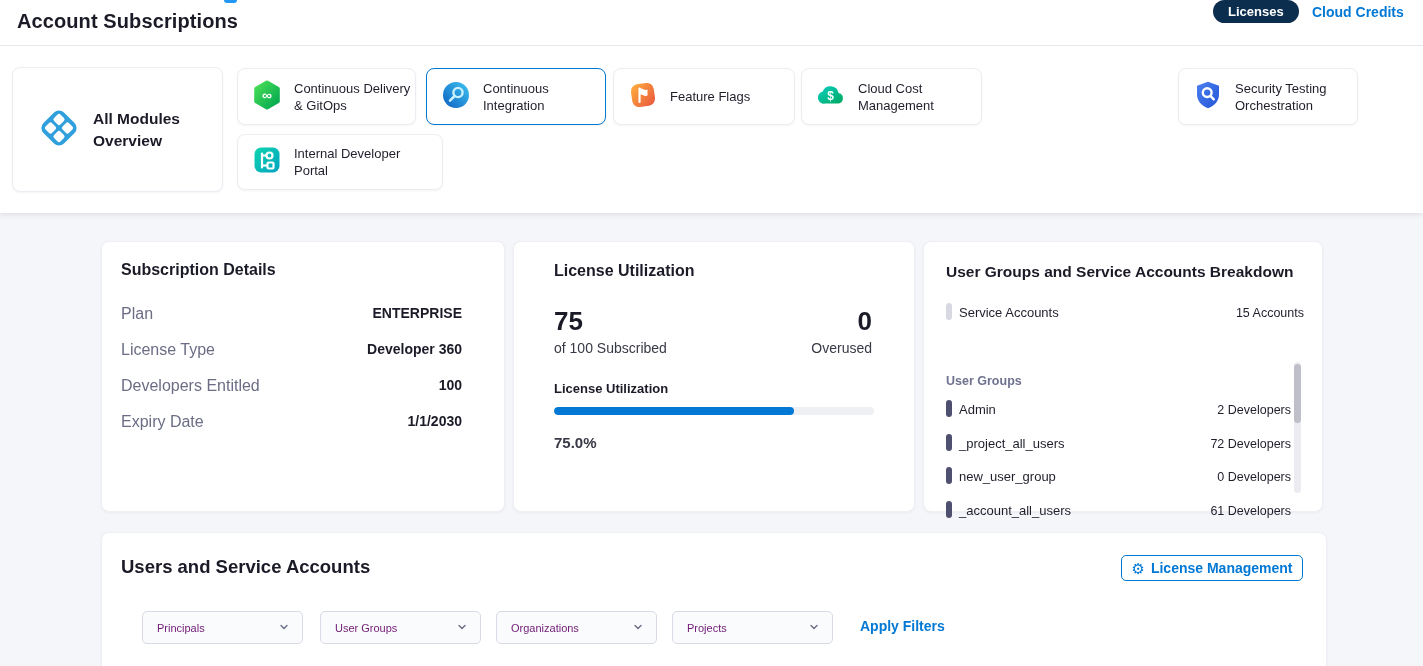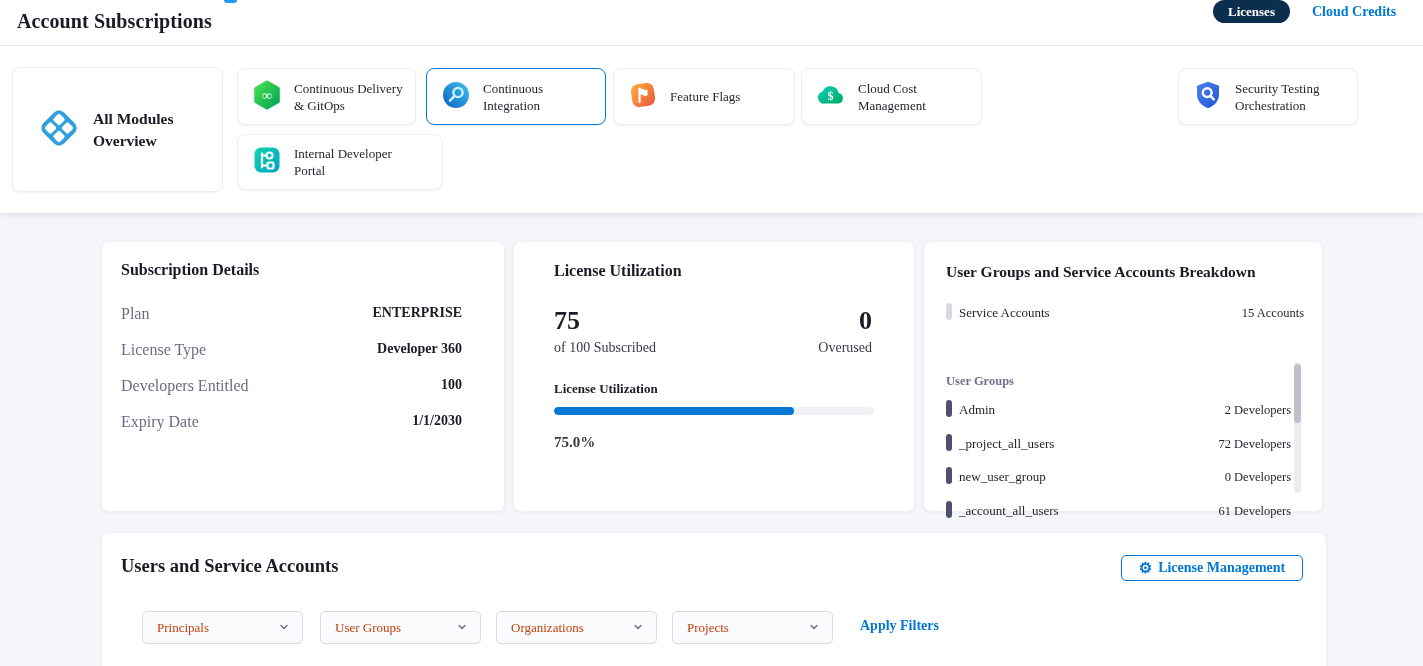--- a/index.html
+++ b/index.html
@@ -1,21 +1,21 @@
 <!DOCTYPE html>
 <html><head>
 <meta charset="utf-8">
 <style>
   * { margin:0; padding:0; box-sizing:border-box; }
   html,body { width:1423px; height:666px; }
   body {
     font-family:"Liberation Sans","DejaVu Sans",sans-serif;
     background:#fff; color:#1b1b28; overflow:hidden;
   }
-  .page { position:relative; width:1423px; height:666px; overflow:hidden;font-family:Liberation Serif, serif; }
+  .page { position:relative; width:1423px; height:666px; overflow:hidden; }
 
   
   .header { position:absolute; top:0; left:0; right:0; height:46px; background:#fff;
             border-bottom:1px solid #e7e8ee; z-index:5; }
   .page-title { position:absolute; left:17px; top:10px; font-size:20px; font-weight:700; letter-spacing:.1px; }
   .clipped-frag { position:absolute; left:224px; top:0; width:13px; height:3px; background:#2196f3; border-radius:0 0 3px 3px; }
   .licenses-pill { position:absolute; left:1213px; top:0; height:23px; padding:0 15px;
                    background:#0c2e4e; color:#fff; border:none; border-radius:12px;
                    font-size:13px; font-weight:700; font-family:inherit; display:flex; align-items:center; cursor:pointer; }
   .cloud-credits { position:absolute; left:1312px; top:4px; color:#0278d5; font-size:14px; font-weight:600; text-decoration:none; cursor:pointer; }
@@ -69,21 +69,21 @@
 
   
   .bottom-title { position:absolute; left:19px; top:23px; font-size:18.5px; font-weight:700; }
   .lm-btn { position:absolute; left:1019px; top:22px; width:182px; height:26px; background:#fff;
             border:1px solid #0278d5; border-radius:5px; color:#0278d5; font-size:14px; font-weight:600;
             font-family:inherit; display:flex; align-items:center; justify-content:center; gap:6px; cursor:pointer; }
   .lm-btn .gear { font-size:15px; line-height:15px; }
   .dropdown { position:absolute; top:78px; width:161px; height:33px; background:#fafbfd;
               border:1px solid #d9dae5; border-radius:5px; display:flex; align-items:center;
               padding:0 12px 0 14px; cursor:pointer; }
-  .dropdown .lbl { font-size:13px; font-weight:500; color:#c2410c; flex:1; }
+  .dropdown .lbl { font-size:11px; font-weight:500; color:#701a75; flex:1; }
   .apply-filters { position:absolute; left:758px; top:85px; color:#0278d5; font-size:14px; font-weight:600; text-decoration:none; cursor:pointer; }
 </style>
 </head>
 <body>
 
 <div class="page">
 
   <div class="header">
     <div class="clipped-frag"></div>
     <h1 class="page-title">Account Subscriptions</h1>

